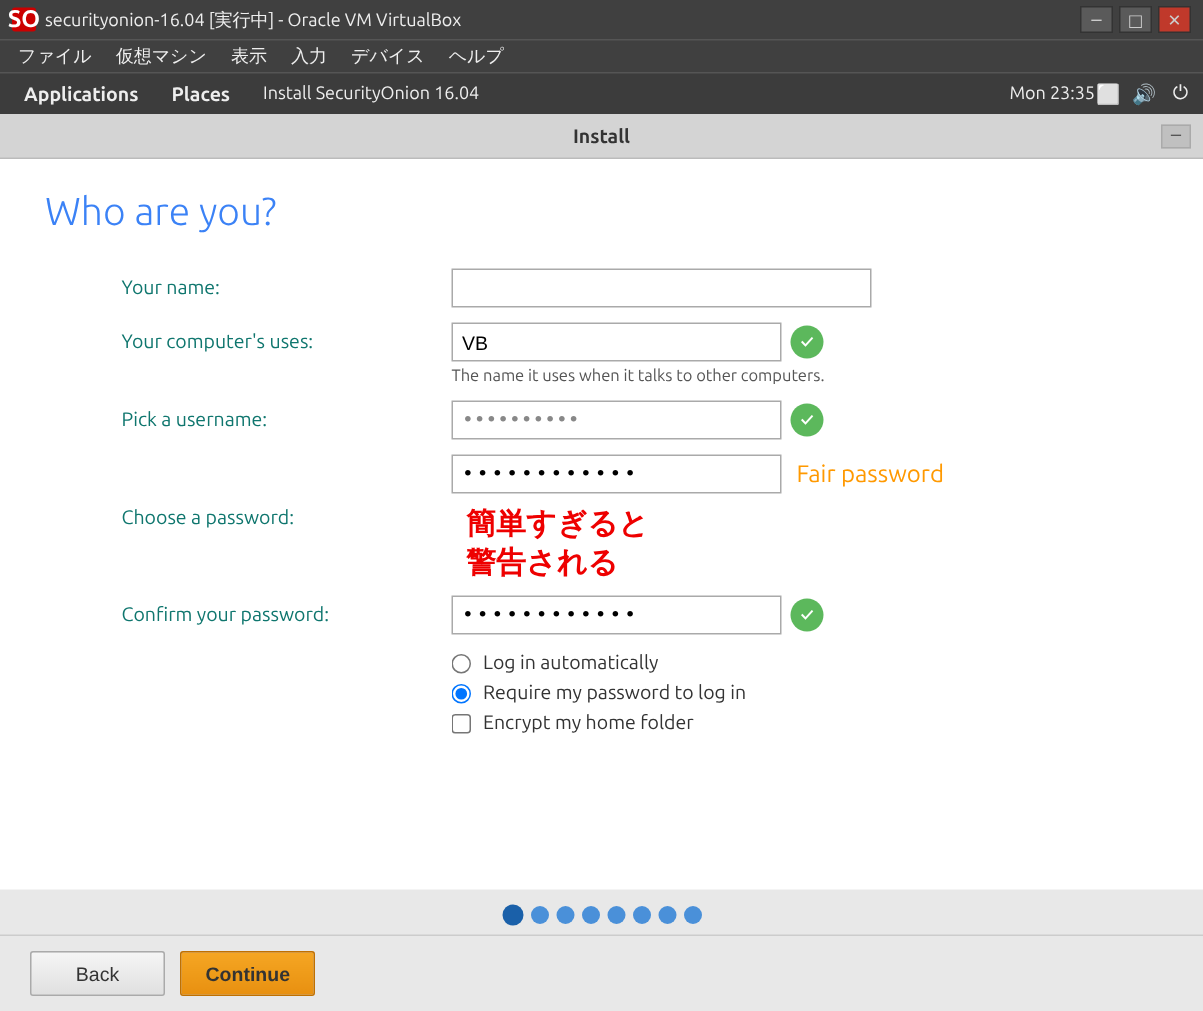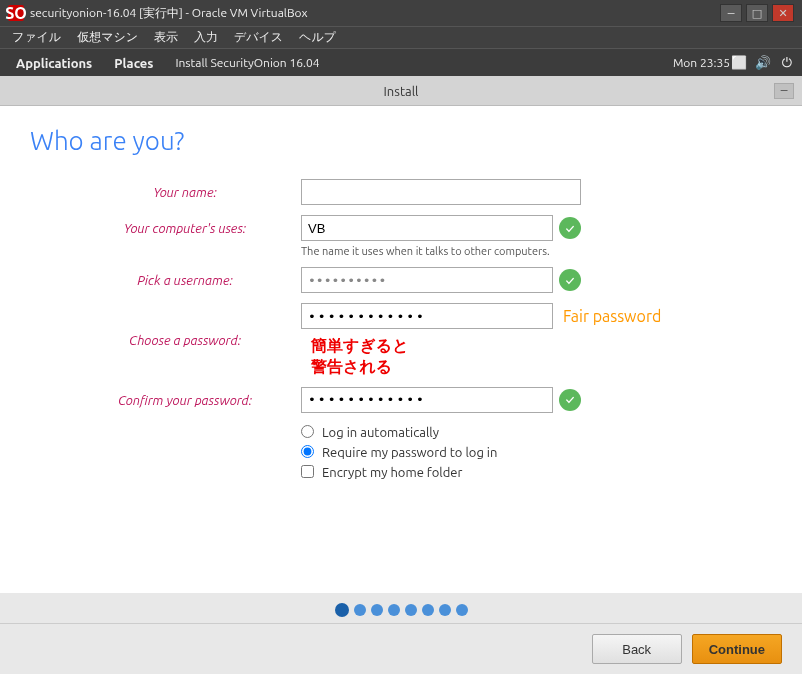--- a/index.html
+++ b/index.html
@@ -140,21 +140,21 @@
     .install-title-bar {
       background: #d4d4d4;
       height: 30px;
       display: flex;
       align-items: center;
       justify-content: center;
       border-bottom: 1px solid #bbb;
       position: relative;
     }
     .install-title-bar .install-title-text {
-      font-weight: normal;
+      font-weight: bold;
       font-size: 13px;
       color: #333;
     }
     .install-title-bar .install-minimize {
       position: absolute;
       right: 8px;
       width: 20px;
       height: 16px;
       background: #c0c0c0;
       border: 1px solid #aaa;
@@ -184,34 +184,33 @@
     
     .form-grid {
       display: grid;
       grid-template-columns: 220px 1fr;
       row-gap: 10px;
       align-items: center;
       max-width: 640px;
       margin: 0 auto;
     }
     .form-label {
-      text-align: center;
+      text-align: left;
       padding-right: 12px;
-      color: #be185d;
-      font-size: 13px;
-      font-style: italic;
+      color: #0f766e;
+      font-size: 13px;
     }
     .form-value {
       display: flex;
       align-items: center;
       gap: 6px;
       position: relative;
     }
     .form-input {
-      width: 252px;
+      width: 220px;
       height: 26px;
       border: 1px solid #aaa;
       background: white;
       padding: 2px 6px;
       font-size: 13px;
       outline: none;
     }
     .form-input.wide {
       width: 280px;
     }
@@ -239,21 +238,21 @@
       color: #555;
       margin-top: -6px;
     }
     .fair-password-label {
       color: #f90;
       font-size: 16px;
       margin-left: 4px;
     }
     .annotation-text {
       color: #e00;
-      font-size: 16px;
+      font-size: 20px;
       font-weight: bold;
       line-height: 1.3;
       margin-left: 10px;
     }
 
     
     .options-area {
       max-width: 640px;
       margin: 12px auto 0;
       padding-left: 220px;
@@ -272,21 +271,20 @@
     }
 
     
     .install-footer {
       background: #e8e8e8;
       border-top: 1px solid #ccc;
       padding: 10px 20px;
     }
     .footer-buttons {
       display: flex;
-      justify-content: flex-end;
       gap: 10px;
     }
     .btn {
       min-width: 90px;
       height: 30px;
       padding: 0 16px;
       border: 1px solid #aaa;
       background: linear-gradient(to bottom, #f5f5f5, #e0e0e0);
       font-size: 13px;
       cursor: pointer;

